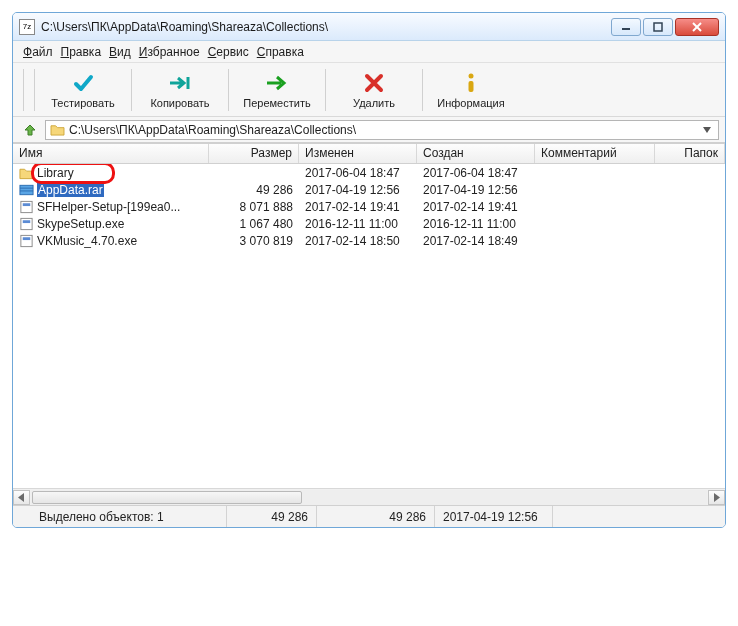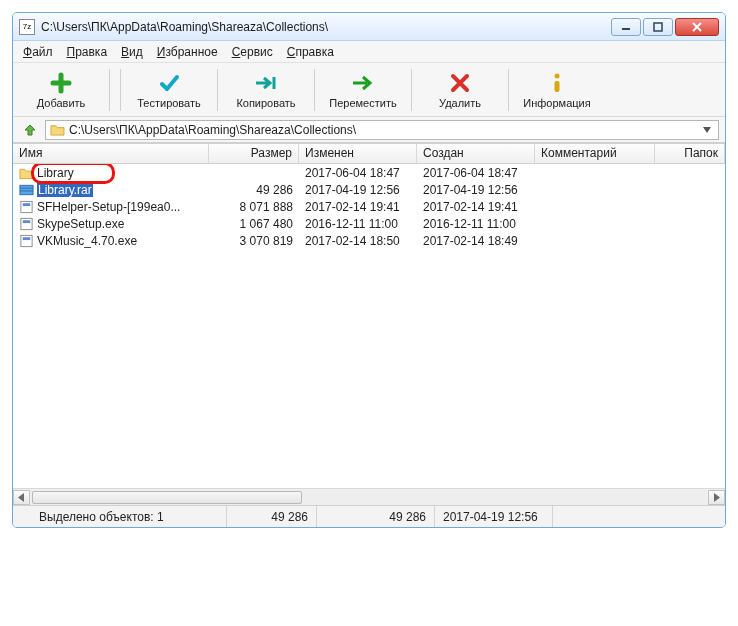--- a/index.html
+++ b/index.html
@@ -6,21 +6,21 @@
 body { background: #fff; }
 .window { width: 738px; height: 626px; position: relative; padding: 12px; background: #fff; }
 .frame { width: 714px; height: 516px; border: 1px solid #6fa7d8; border-radius: 5px; background: linear-gradient(#eaf3fb,#d7e7f6 28px,#f6fafd 30px,#f6fafd); position: relative; display: flex; flex-direction: column; overflow: hidden; }
 .titlebar { height: 28px; display: flex; align-items: center; padding: 0 6px; background: linear-gradient(#f8fbff,#dbeafc); border-bottom: 1px solid #b8d3ea; }
 .titlebar .appicon { width: 16px; height: 16px; border: 1px solid #888; background: #fff; font-size: 8px; display: flex; align-items: center; justify-content: center; margin-right: 6px; }
 .titlebar .title { flex: 1; color: #1a1a1a; font-size: 12px; white-space: nowrap; }
 .winbtns { display: flex; gap: 2px; }
 .winbtn { width: 30px; height: 18px; border: 1px solid #80a8cf; border-radius: 3px; background: linear-gradient(#f3f9ff,#d7e8fb); display: flex; align-items: center; justify-content: center; }
 .winbtn.close { width: 44px; background: linear-gradient(#f68d88,#d94b3c); border-color: #a83226; color: #fff; }
 .winbtn svg { display: block; }
-.menubar { height: 22px; display: flex; align-items: center; gap: 14px; padding: 8px 10px; background: #f6f6f6; border-bottom: 1px solid #e1e1e1; }
+.menubar { height: 22px; display: flex; align-items: center; gap: 8px; padding: 8px 10px; background: #f6f6f6; border-bottom: 1px solid #e1e1e1; }
 .menubar .mitem { color: #222; cursor: default; }
 .menubar .mitem u { text-decoration: underline; }
 .toolbar { height: 54px; display: flex; align-items: center; gap: 6px; padding: 2px 8px; background: #f6f6f6; border-bottom: 1px solid #d9d9d9; }
 .tbtn { width: 80px; height: 48px; display: flex; flex-direction: column; align-items: center; justify-content: center; gap: 2px; cursor: default; border-radius: 3px; }
 .tbtn span { font-size: 11px; color: #222; }
 .tico { width: 24px; height: 24px; display: flex; align-items: center; justify-content: center; }
 .tsep { width: 1px; height: 42px; background: #d0d0d0; margin: 0 2px; }
 .navbar { height: 26px; display: flex; align-items: center; gap: 4px; padding: 2px 6px; background: #f6f6f6; border-bottom: 1px solid #d0d0d0; }
 .upbtn { width: 22px; height: 20px; display:flex; align-items:center; justify-content:center; border: 1px solid transparent; border-radius:3px; }
 .pathbox { flex: 1; height: 20px; border: 1px solid #b5b5b5; background: #fff; display: flex; align-items: center; padding: 0 4px; gap: 4px; }
@@ -88,28 +88,20 @@
   <div class="menubar">
     <div class="mitem"><u>Ф</u><span>айл</span></div>
     <div class="mitem"><u>П</u><span>равка</span></div>
     <div class="mitem"><u>В</u><span>ид</span></div>
     <div class="mitem"><u>И</u><span>збранное</span></div>
     <div class="mitem"><u>С</u><span>ервис</span></div>
     <div class="mitem"><u>С</u><span>правка</span></div>
   </div>
 
   <div class="toolbar">
-    <div class="tbtn">
-      <div class="tico">
-            <svg width="22" height="22">
-              <path d="M11 3v16M3 11h16" stroke="#2aa52a" stroke-width="5" stroke-linecap="round"></path>
-            </svg>
-          </div>
-      <span>Добавить</span>
-    </div>
     <div class="tsep"></div>
     <div class="tsep"></div>
     <div class="tbtn">
       <div class="tico">
             <svg width="22" height="22">
               <path d="M4 12l5 5L19 5" fill="none" stroke="#10a8c8" stroke-width="4" stroke-linecap="round" stroke-linejoin="round"></path>
             </svg>
           </div>
       <span>Тестировать</span>
     </div>
@@ -197,21 +189,21 @@
             <div class="cell c-com"></div>
             <div class="cell c-fold"></div>
           </div>
           <div class="row sel">
             <div class="cell c-name">
               <svg class="ficon" viewBox="0 0 16 14">
                 <rect x="1" y="2" width="14" height="10" fill="#5aa5e5" stroke="#2a6bb0"></rect>
                 <line x1="1" y1="5" x2="15" y2="5" stroke="#2a6bb0"></line>
                 <line x1="1" y1="8" x2="15" y2="8" stroke="#2a6bb0"></line>
               </svg>
-              <span class="nm">Library.rar</span>
+              <span class="nm">AppData.rar</span>
             </div>
             <div class="cell c-size" style="text-align:right">49 286</div>
             <div class="cell c-mod">2017-04-19 12:56</div>
             <div class="cell c-cre">2017-04-19 12:56</div>
             <div class="cell c-com"></div>
             <div class="cell c-fold"></div>
           </div>
           <div class="row">
             <div class="cell c-name">
               <svg class="ficon" viewBox="0 0 16 14">

